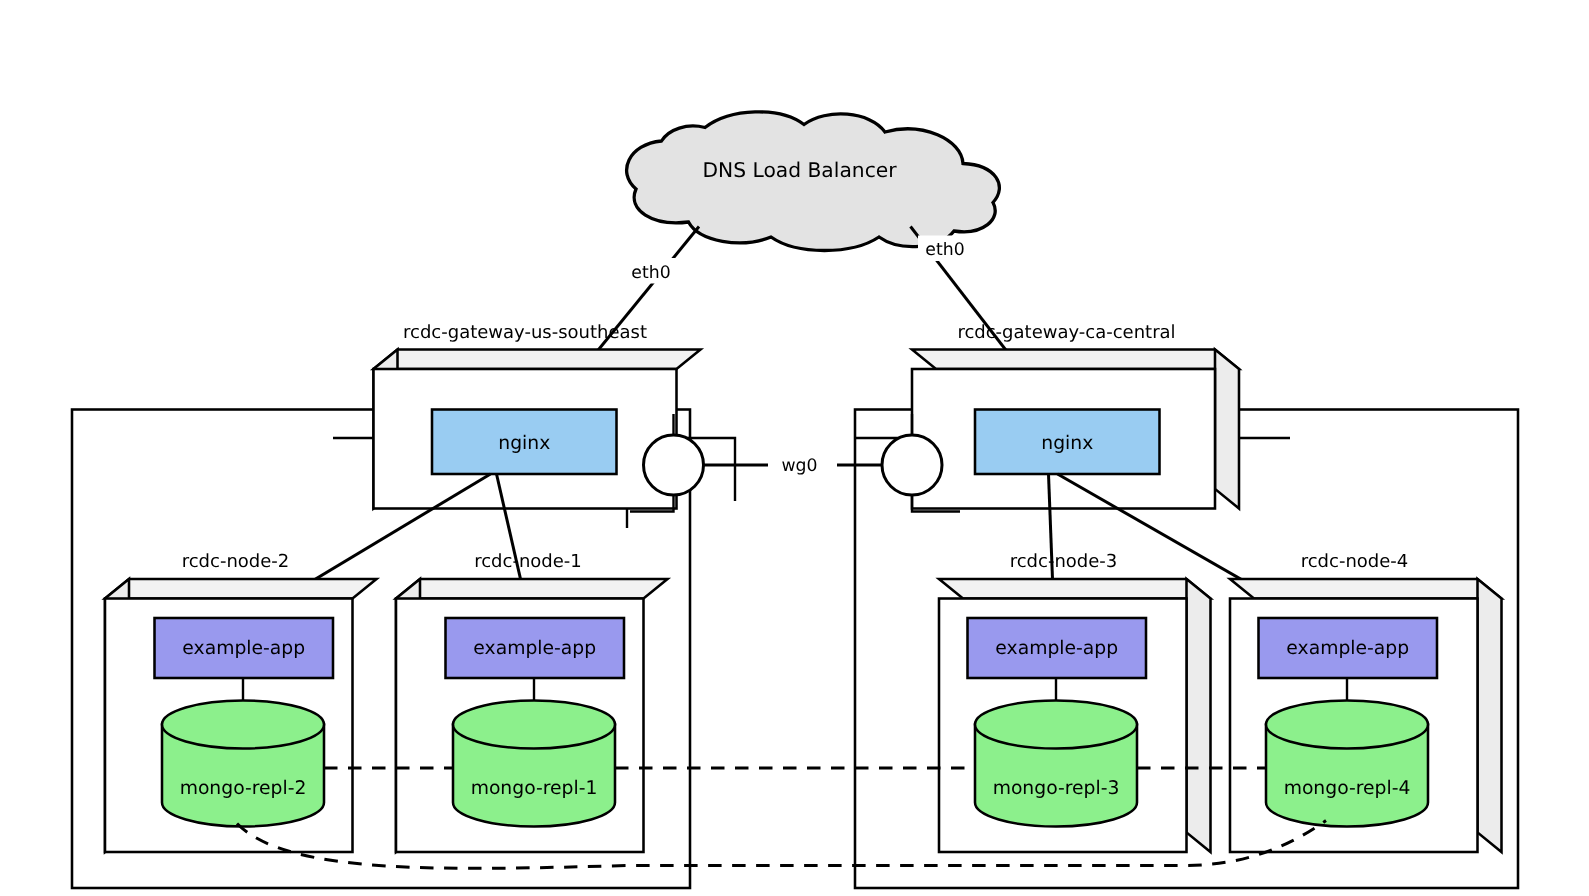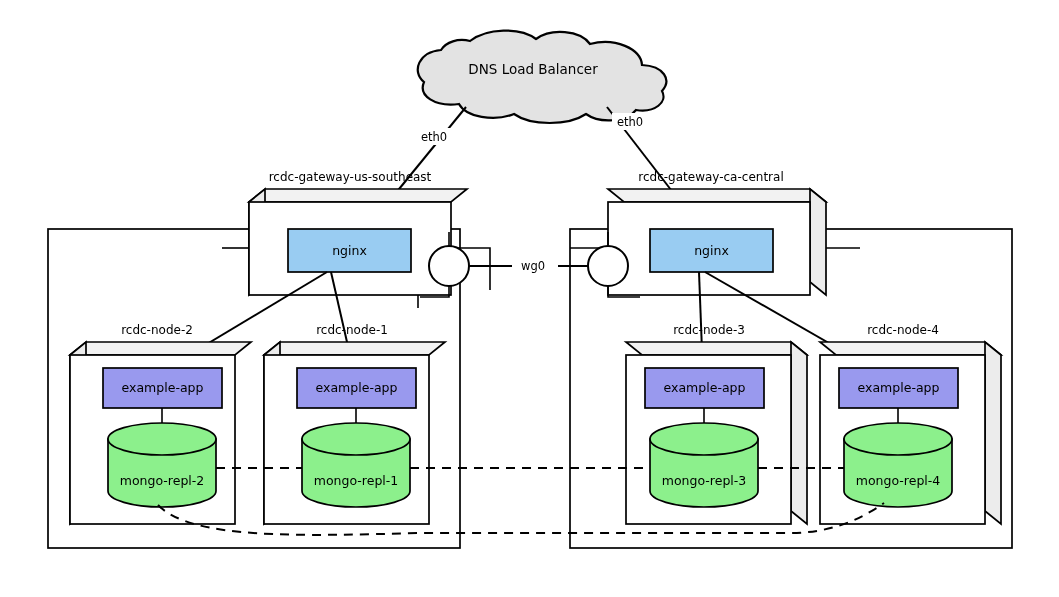--- a/index.html
+++ b/index.html
@@ -10,20 +10,21 @@
   body {
     width: 1059px;
     height: 597px;
     font-family: "DejaVu Sans", "Liberation Sans", sans-serif;
     overflow: hidden;
   }
   #diagram-root {
     position: relative;
     width: 1059px;
     height: 530px;
+    margin-top: 44px;
   }
   svg {
     display: block;
   }
   .edge {
     stroke: #000000;
     stroke-width: 2;
     fill: none;
   }
   .edge-thin {

